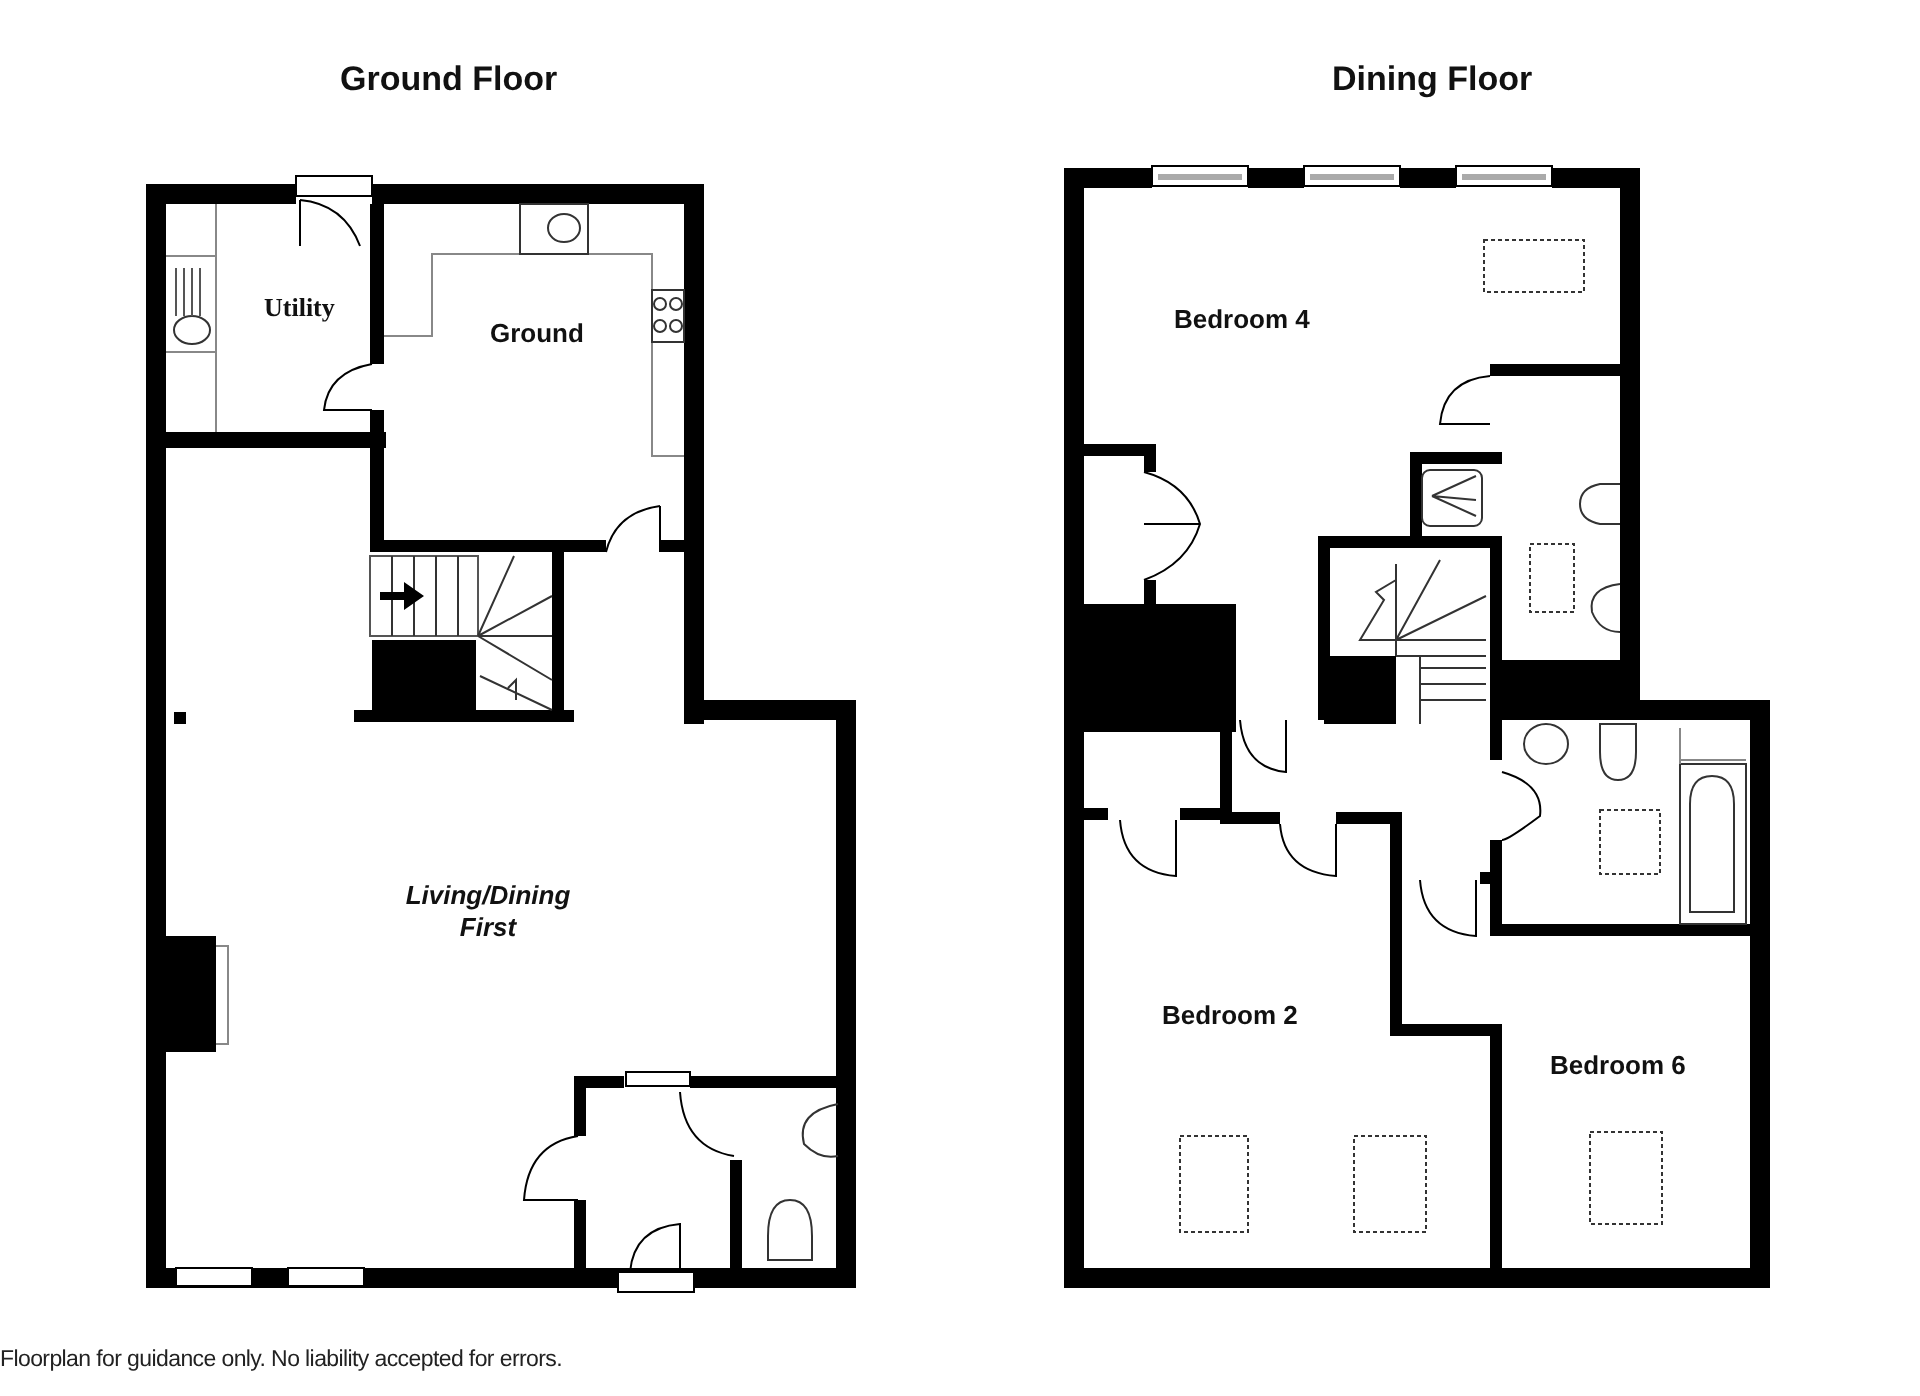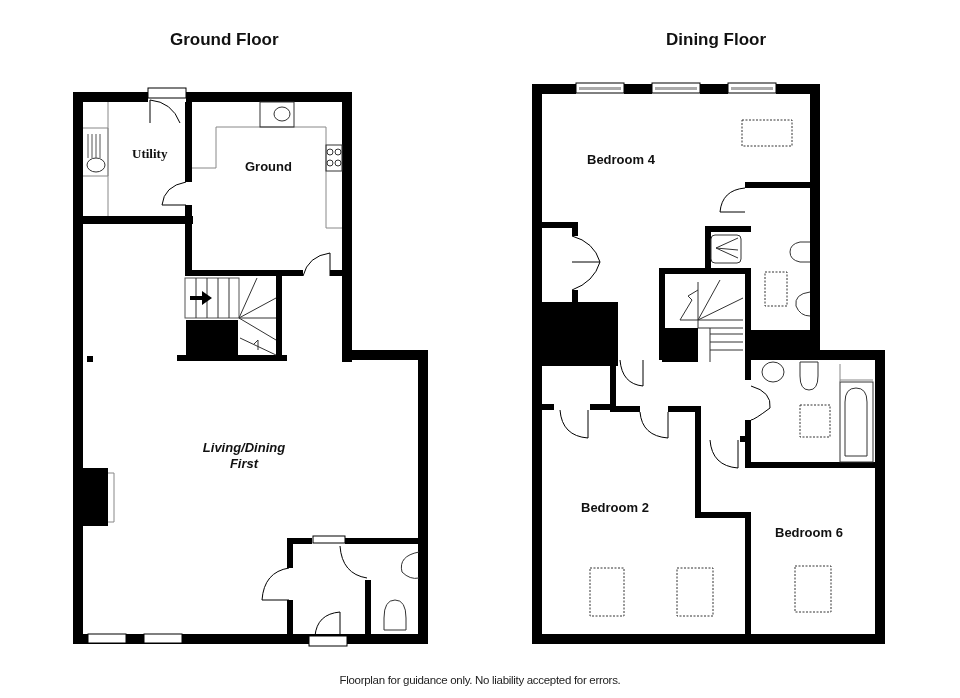--- a/index.html
+++ b/index.html
@@ -1,21 +1,21 @@
 <!DOCTYPE html>
 <html><head>
 <meta charset="utf-8">
 <style>
   html, body { margin: 0; padding: 0; background: #ffffff; }
   body { width: 960px; height: 698px; position: relative; overflow: hidden;
          font-family: "Liberation Sans", sans-serif; }
   svg { position: absolute; left: 0; top: 0; }
   .title { position: absolute; font-weight: bold; font-size: 17px; color: #111; white-space: nowrap; }
   .room-label { position: absolute; font-weight: bold; font-size: 13px; color: #111; text-align: center; line-height: 16px; white-space: nowrap; }
-  .footer { position: absolute; left: 0; width: 960px; top: 674px; text-align: center; font-size: 11.5px; color: #222; letter-spacing: -0.3px; }
+  .footer { position: absolute; left: 0; width: 960px; top: 674px; text-align: left; font-size: 11.5px; color: #222; letter-spacing: -0.3px; }
 </style>
 </head>
 <body>
 
 <svg width="960" height="698" viewBox="0 0 960 698">
 
   <g fill="#000">
 
     <rect x="73" y="92" width="10" height="552"></rect>
     <rect x="73" y="92" width="75" height="10"></rect>

